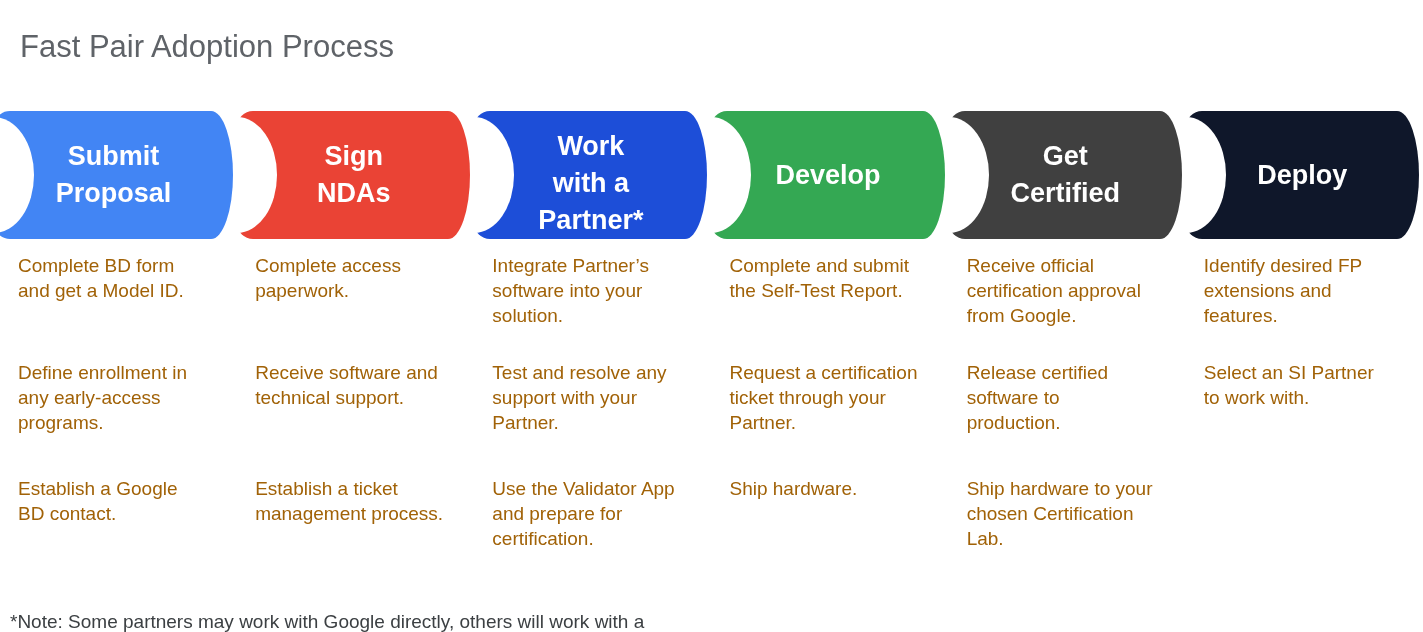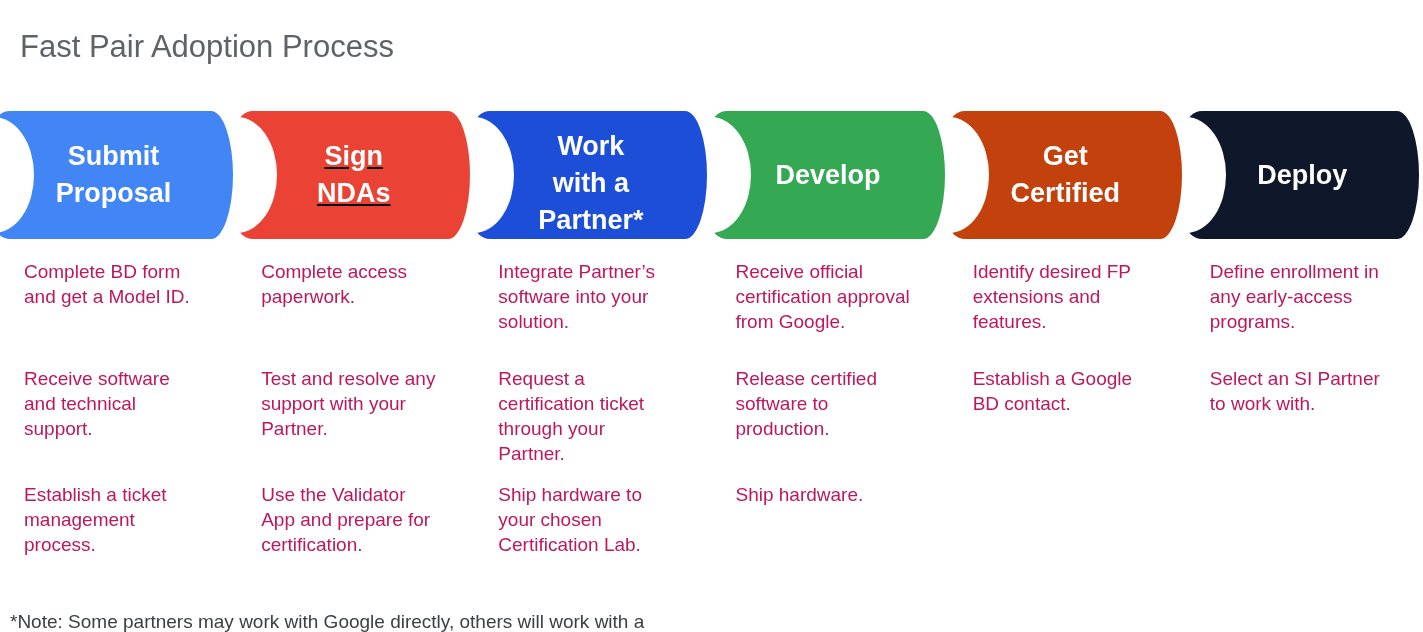--- a/index.html
+++ b/index.html
@@ -61,24 +61,24 @@
 
   
   .descriptions {
     position: absolute; top: 245px; left: 0;
     width: 1423px;
     display: grid;
     grid-template-columns: repeat(6, 237.17px);
     grid-template-rows: 107px 116px auto;
   }
   .step {
-    margin: 14px;
+    margin: 8px;
     padding: 0 22px 0 10px;
     font-size: 19px; line-height: 25px;
-    color: #be185d;
+    color: #a16207;
   }
 
   .note {
     position: absolute; top: 590px; left: 10px;
     max-width: 692px;
     font-size: 19px; line-height: 26px;
     color: #3c4043;
   }
 </style>
 </head>
@@ -89,67 +89,68 @@
   <h1 class="page-title">Fast Pair Adoption Process</h1>
 
   <div class="stages">
     <div class="stage">
       <div class="pill" style="background: rgb(66, 133, 244);">
         <span class="pill-label">Submit
 Proposal</span>
       </div>
     </div>
     <div class="stage">
-      <div class="pill" style="background: rgb(234, 67, 53); text-decoration: underline;">
+      <div class="pill" style="background: rgb(234, 67, 53);">
         <span class="pill-label">Sign
 NDAs</span>
       </div>
     </div>
     <div class="stage">
       <div class="pill" style="background: #1d4ed8; align-items: flex-end;">
         <span class="pill-label">Work
 with a
 Partner*</span>
       </div>
     </div>
     <div class="stage">
       <div class="pill" style="background: rgb(52, 168, 83); text-align: right;">
         <span class="pill-label">Develop</span>
       </div>
     </div>
     <div class="stage">
-      <div class="pill" style="background: #c2410c;">
+      <div class="pill" style="background: #404040;">
         <span class="pill-label">Get
 Certified</span>
       </div>
     </div>
     <div class="stage">
       <div class="pill" style="background: #0f172a;">
         <span class="pill-label">Deploy</span>
       </div>
     </div>
   </div>
 
   <div class="descriptions">
 
     <p class="step">Complete BD form and get a Model ID.</p>
     <p class="step">Complete access paperwork.</p>
     <p class="step">Integrate Partner’s software into your solution.</p>
+    <p class="step">Complete and submit the Self-Test Report.</p>
     <p class="step">Receive official certification approval from Google.</p>
 
     <p class="step">Identify desired FP extensions and features.</p>
     <p class="step">Define enrollment in any early-access programs.</p>
     <p class="step">Receive software and technical support.</p>
     <p class="step">Test and resolve any support with your Partner.</p>
     <p class="step">Request a certification ticket through your Partner.</p>
     <p class="step">Release certified software to production.</p>
 
+    <p class="step">Select an SI Partner to work with.</p>
     <p class="step">Establish a Google BD contact.</p>
-    <p class="step">Select an SI Partner to work with.</p>
     <p class="step">Establish a ticket management process.</p>
     <p class="step">Use the Validator App and prepare for certification.</p>
+    <p class="step">Ship hardware.</p>
     <p class="step">Ship hardware to your chosen Certification Lab.</p>
-    <p class="step">Ship hardware.</p>
   </div>
 
   <p class="note">*Note: Some partners may work with Google directly, others will work with a Google Certified Fast Pair System Integrators (SI).</p>
 
 </div>
 
 </body></html>

